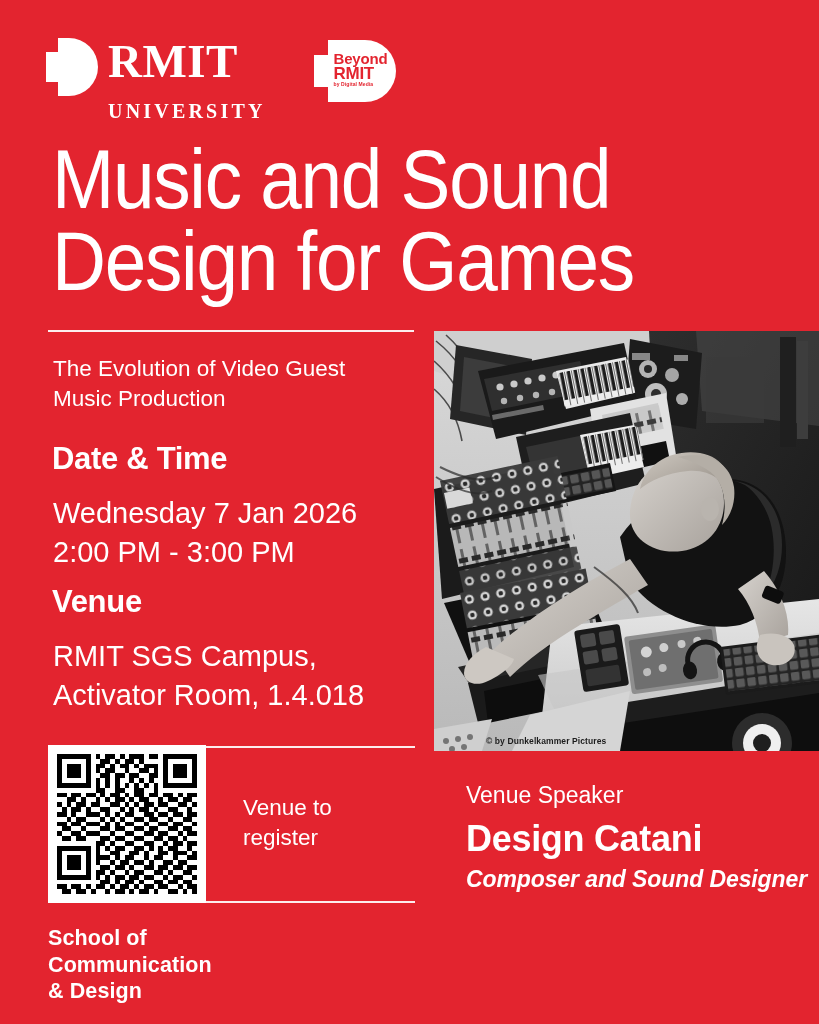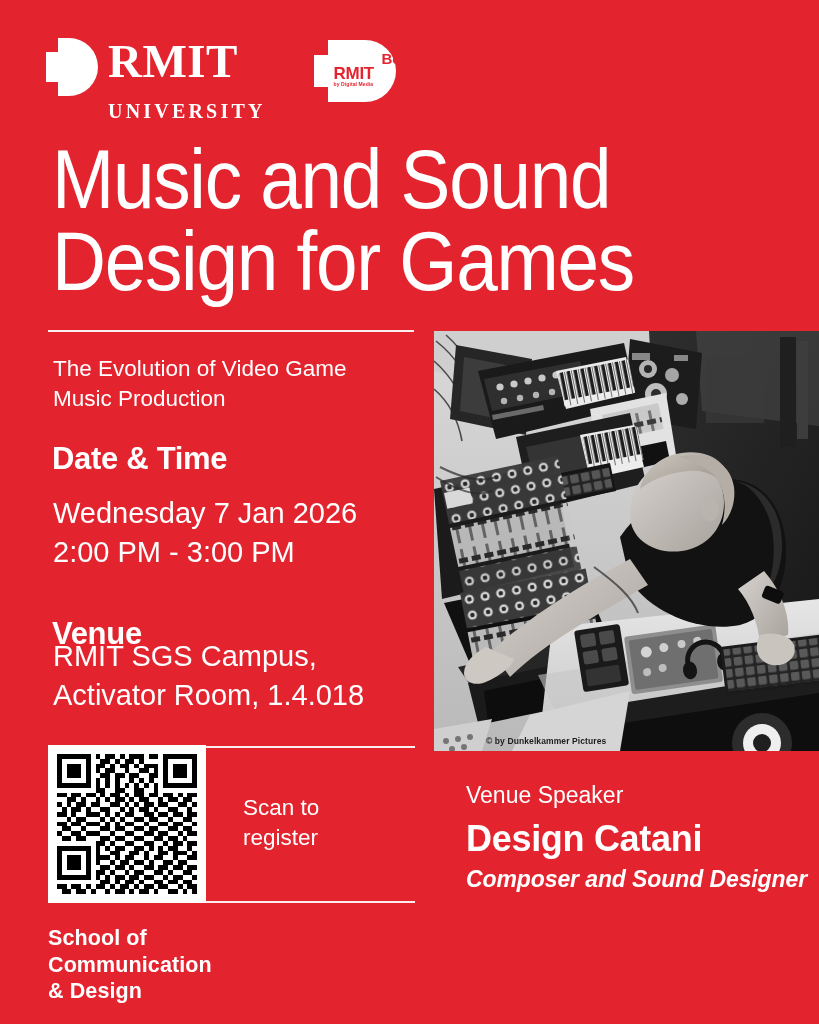--- a/index.html
+++ b/index.html
@@ -75,21 +75,20 @@
   }
   .beyond-logo .btext {
     position:absolute; left:20px; top:11px;
     width:62px;
     color:#E3242F;
     line-height:1;
   }
   .beyond-logo .b1 {
     font-size:15px; font-weight:bold; letter-spacing:-0.2px;
     display:block;
-    margin-left:48px;
   }
   .beyond-logo .b2 {
     font-size:17px; font-weight:bold; letter-spacing:-0.3px;
     display:block; margin-top:-1px;
   }
   .beyond-logo .b3 {
     font-size:5px; font-weight:bold; letter-spacing:0.1px;
     display:block; margin-top:0px;
   }
 
@@ -117,21 +116,21 @@
   
   .subtitle {
     position:absolute; left:53px; top:354px; width:370px;
     font-size:22.5px; line-height:1.32; white-space:pre-line;
   }
   .sec-head {
     position:absolute; left:52px;
     font-size:31px; font-weight:bold; letter-spacing:-0.3px;
   }
   .sec-head.date  { top:441px; }
-  .sec-head.venue { top:584px;margin-top:32px; }
+  .sec-head.venue { top:584px; }
   .sec-body {
     position:absolute; left:53px; width:380px;
     font-size:29px; line-height:1.33; white-space:pre-line;
   }
   .sec-body.date  { top:494px; }
   .sec-body.venue { top:637px; }
 
   
   .qr-box {
     position:absolute; left:48px; top:745px;
@@ -219,21 +218,21 @@
       </span>
     </div>
 
   </div>
 
   <h1 class="title">Music and Sound
 Design for Games</h1>
 
   <div class="rule rule-top"></div>
 
-  <p class="subtitle">The Evolution of Video Game
+  <p class="subtitle">The Evolution of Video Guest
 Music Production</p>
 
   <h2 class="sec-head date">Date &amp; Time</h2>
   <p class="sec-body date">Wednesday 7 Jan 2026
 2:00 PM - 3:00 PM</p>
 
   <h2 class="sec-head venue">Venue</h2>
   <p class="sec-body venue">RMIT SGS Campus,
 Activator Room, 1.4.018</p>
 
@@ -1076,21 +1075,21 @@
         <i></i>
         <i></i>
         <i class="on"></i>
         <i class="on"></i>
         <i></i>
         <i class="on"></i>
         <i></i>
         <i class="on"></i>
       </div>
   </div>
-  <p class="scan-label">Scan to
+  <p class="scan-label">Venue to
 register</p>
   <div class="rule rule-qr-bot"></div>
 
   <p class="school">School of
 Communication
 &amp; Design</p>
 
   <div class="photo">
     <svg viewBox="0 0 385 420" preserveAspectRatio="xMidYMid slice" aria-hidden="true">
       <defs>

